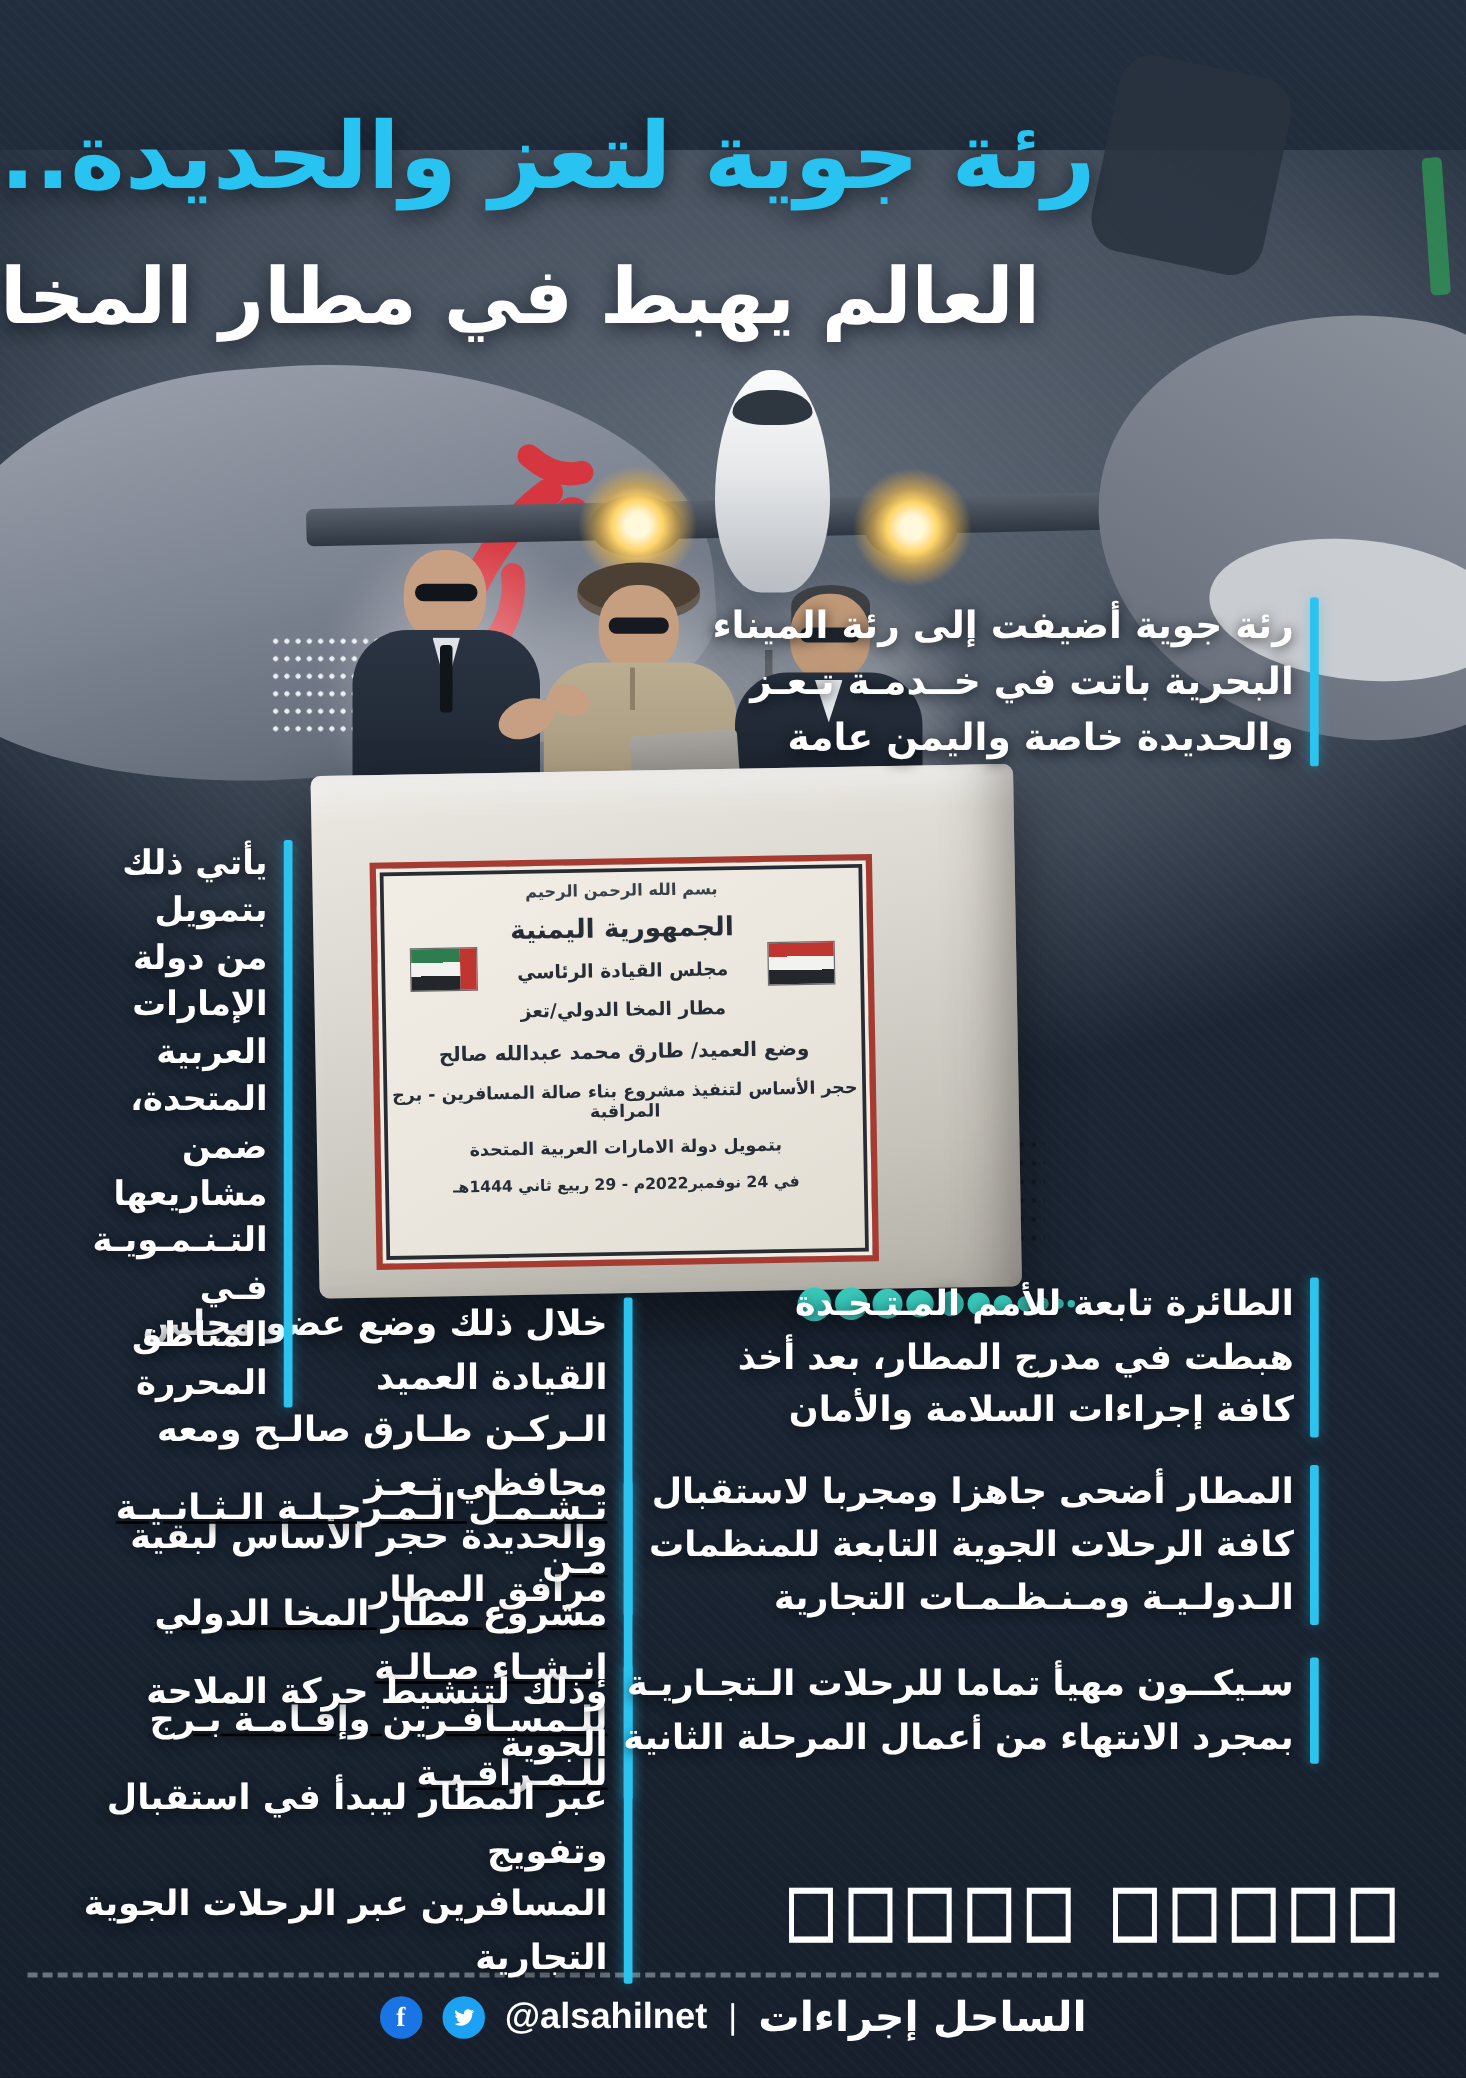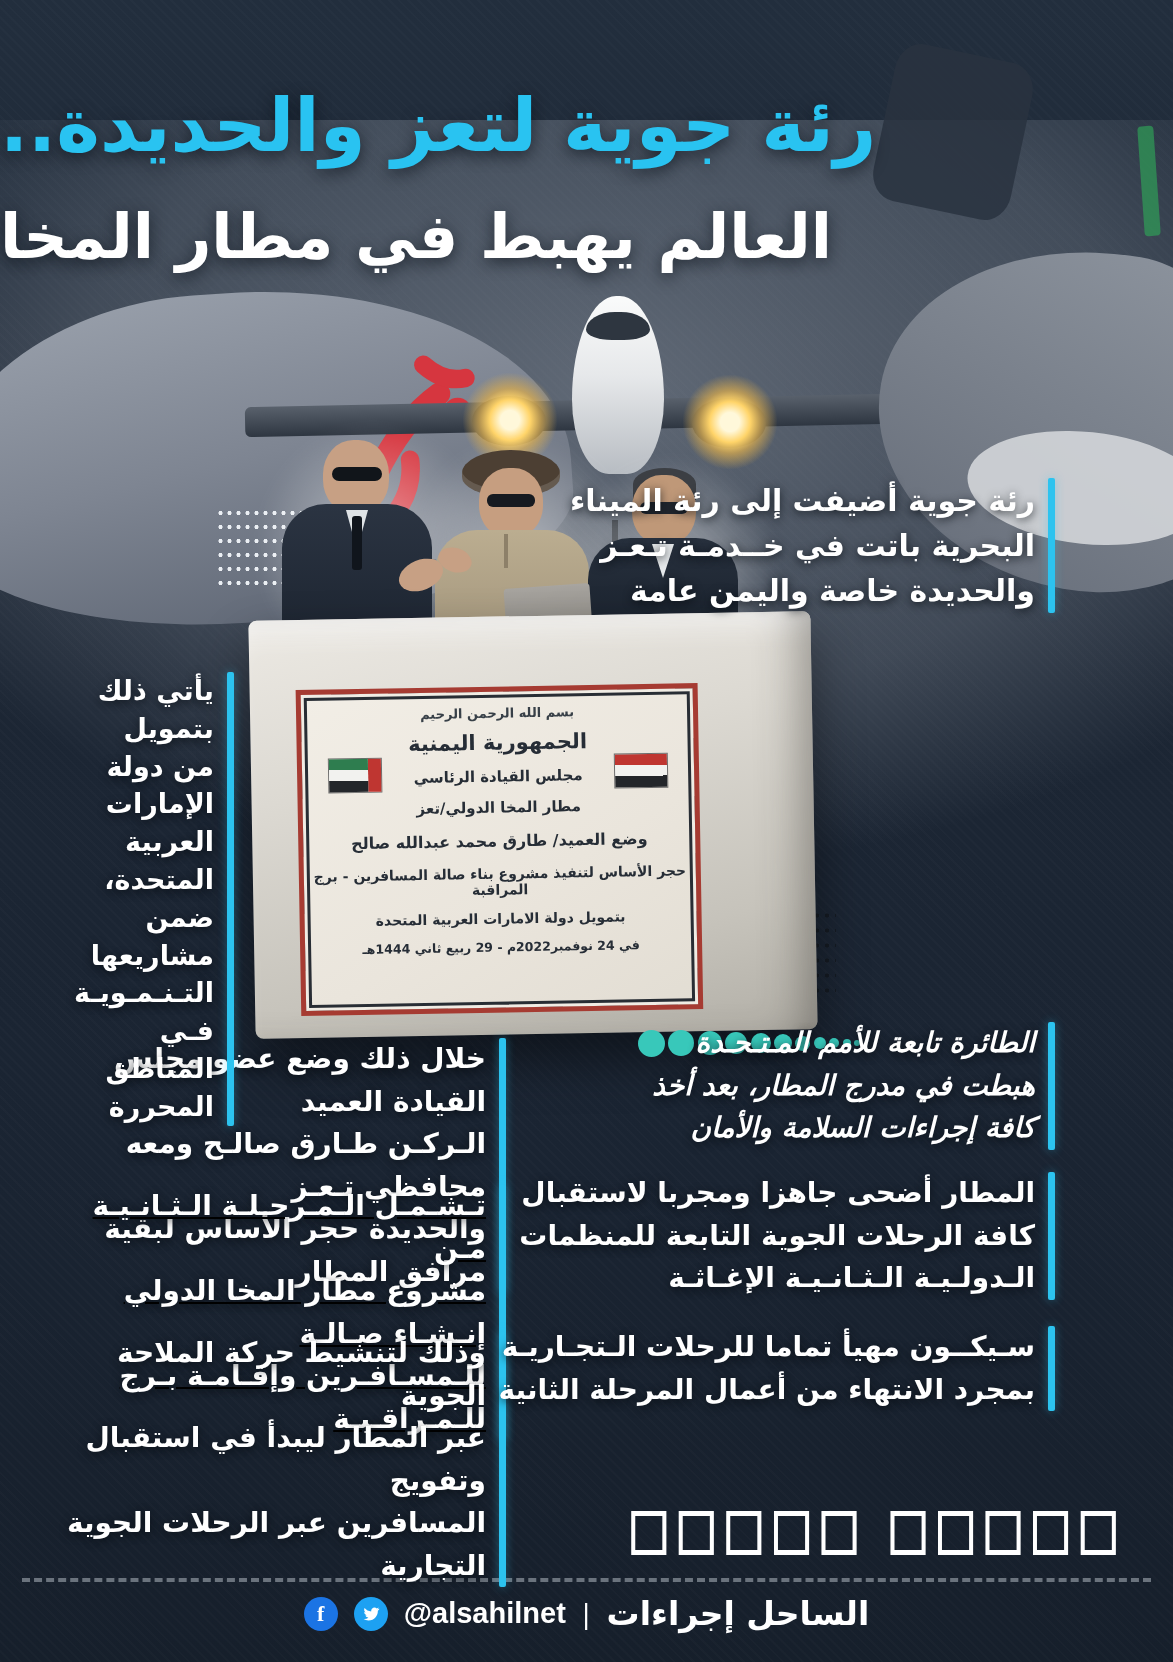--- a/index.html
+++ b/index.html
@@ -124,21 +124,21 @@
   
   .co{position:absolute;display:flex;gap:13px;z-index:8;}
   .co .txt{color:#fff;font-weight:bold;direction:rtl;text-align:right;white-space:pre-line;
     text-shadow:0 2px 10px rgba(8,12,18,.8);}
   .co .bar{width:7px;border-radius:2px;background:#2cc3ef;box-shadow:0 0 10px rgba(44,195,239,.4);}
   .co-rt{top:478px;right:118px;} .co-rt .txt{font-size:30px;line-height:1.5;}
   .co-rm{top:644px;right:118px;} .co-rm .txt{font-size:31px;line-height:1.42;}
   .co-lm{top:672px;left:32px;}  .co-lm .txt{width:182px;font-size:27px;line-height:1.4;}
   .co-bl1{top:1038px;left:34px;} .co-bl2{top:1185px;left:34px;text-decoration:underline;} .co-bl3{top:1332px;left:34px;}
   .co-bl1 .txt,.co-bl2 .txt,.co-bl3 .txt{width:452px;font-size:28px;line-height:1.52;}
-  .co-br1{top:1022px;right:118px;font-style:italic;} .co-br2{top:1172px;right:118px;} .co-br3{top:1326px;right:118px;}
+  .co-br1{top:1022px;right:118px;} .co-br2{top:1172px;right:118px;} .co-br3{top:1326px;right:118px;}
   .co-br1 .txt,.co-br2 .txt,.co-br3 .txt{font-size:28px;line-height:1.52;}
   
   .tofu{position:absolute;top:1496px;right:48px;z-index:8;color:#fff;font-size:44px;font-weight:bold;
     letter-spacing:6px;transform:scaleY(1.25);transform-origin:top;direction:ltr;-webkit-text-stroke:1.5px #fff;}
   .dashline{position:absolute;top:1578px;left:22px;right:22px;border-top:4px dashed rgba(190,197,206,.5);z-index:7;}
   .footer-row{position:absolute;top:1594px;left:0;width:100%;display:flex;justify-content:center;
     align-items:center;gap:16px;direction:ltr;z-index:8;}
   .icon-circle{width:34px;height:34px;border-radius:50%;display:flex;align-items:center;justify-content:center;}
   .fb{background:#1b74e4;color:#fff;font-family:"Liberation Serif",serif;font-weight:bold;font-size:22px;}
   .tw{background:#1da1f2;}
@@ -284,21 +284,21 @@
   </div>
   <div class="co co-br1">
     <div class="txt">الطائرة تابعة للأمم المـتـحـدة
 هبطت في مدرج المطار، بعد أخذ
 كافة إجراءات السلامة والأمان</div>
     <div class="bar"></div>
   </div>
   <div class="co co-br2">
     <div class="txt">المطار أضحى جاهزا ومجربا لاستقبال
 كافة الرحلات الجوية التابعة للمنظمات
-الـدولـيـة الـثـانـيـة الإغـاثـة</div>
+الـدولـيـة ومـنـظـمـات التجارية</div>
     <div class="bar"></div>
   </div>
   <div class="co co-br3">
     <div class="txt">سـيكــون مهيأ تماما للرحلات الـتجـاريـة
 بمجرد الانتهاء من أعمال المرحلة الثانية</div>
     <div class="bar"></div>
   </div>
 
   <div class="tofu">□□□□□ □□□□□</div>
   <div class="dashline"></div>

